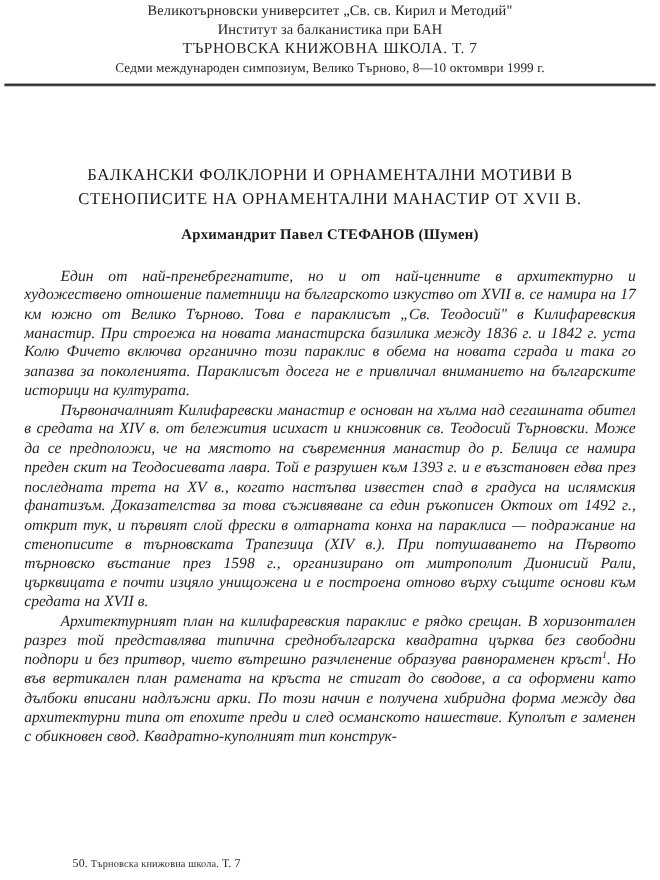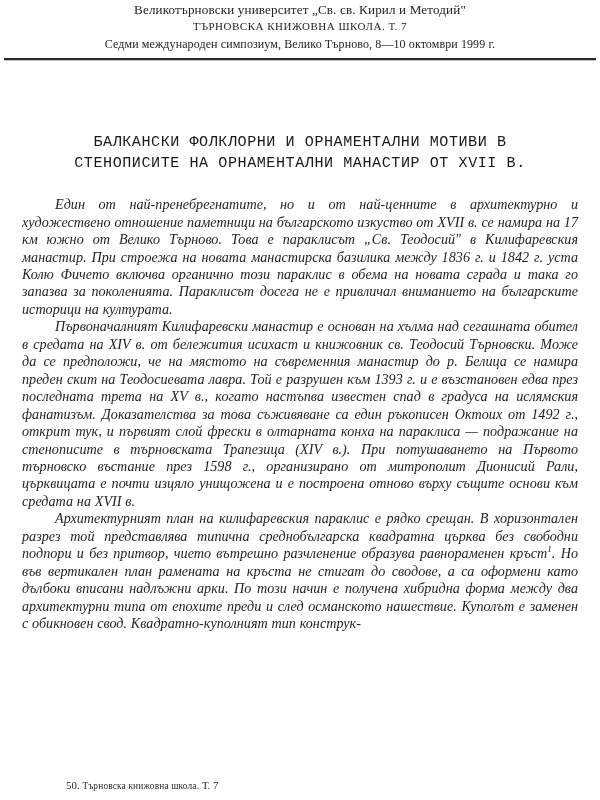--- a/index.html
+++ b/index.html
@@ -31,21 +31,21 @@
   .masthead .line {
     font-size: 13.2px;
     line-height: 17.4px;
     letter-spacing: 0.15px;
     color: #242424;
     white-space: nowrap;
   }
   .masthead .line.l1 { font-size: 13.1px; }
   .masthead .line.l2 { font-size: 13.1px; }
   .masthead .line.l3 {
-    font-size: 11px;
+    font-size: 14px;
     letter-spacing: 0.5px;
   }
   .masthead .line.l4 {
     font-size: 12px;
     letter-spacing: 0.1px;
   }
 
   .rule {
     margin: 5px 4px 0 4px;
     height: 2px;
@@ -60,21 +60,20 @@
     padding: 0 22px;
     text-align: center;
   }
   .title-block .tline {
     font-size: 15.1px;
     line-height: 21px;
     letter-spacing: 0.55px;
     color: #1a1a1a;
     font-weight: normal;
     white-space: nowrap;
-    font-family: Liberation Mono, monospace;
   }
   .author {
     margin-top: 13px;
     text-align: center;
     font-size: 13.4px;
     font-weight: bold;
     letter-spacing: 0.25px;
     color: #1a1a1a;
   }
 
@@ -119,31 +118,33 @@
     letter-spacing: 0.15px;
   }
 </style>
 </head>
 <body>
 
 <div class="page">
 
   <div class="masthead">
     <div class="line l1">Великотърновски университет „Св. св. Кирил и Методий"</div>
+    <div class="line l2">Институт за балканистика при БАН</div>
     <div class="line l3">ТЪРНОВСКА КНИЖОВНА ШКОЛА. Т. 7</div>
     <div class="line l4">Седми международен симпозиум, Велико Търново, 8—10 октомври 1999 г.</div>
   </div>
 
   <div class="rule"></div>
 
   <div class="title-block">
     <div class="tline">БАЛКАНСКИ ФОЛКЛОРНИ И ОРНАМЕНТАЛНИ МОТИВИ В</div>
     <div class="tline">СТЕНОПИСИТЕ НА ОРНАМЕНТАЛНИ МАНАСТИР ОТ XVII В.</div>
   </div>
 
+  <div class="author">Архимандрит Павел СТЕФАНОВ (Шумен)</div>
 
   <div class="body">
     <p>Един от най-пренебрегнатите, но и от най-ценните в архитектурно и художествено отношение паметници на българското изкуство от XVII в. се намира на 17 км южно от Велико Търново. Това е параклисът „Св. Теодосий" в Килифаревския манастир. При строежа на новата манастирска базилика между 1836 г. и 1842 г. уста Колю Фичето включва органично този параклис в обема на новата сграда и така го запазва за поколенията. Параклисът досега не е привличал вниманието на българските историци на културата.</p>
     <p>Първоначалният Килифаревски манастир е основан на хълма над сегашната обител в средата на XIV в. от бележития исихаст и книжовник св. Теодосий Търновски. Може да се предположи, че на мястото на съвременния манастир до р. Белица се намира преден скит на Теодосиевата лавра. Той е разрушен към 1393 г. и е възстановен едва през последната трета на XV в., когато настъпва известен спад в градуса на ислямския фанатизъм. Доказателства за това съживяване са един ръкописен Октоих от 1492 г., открит тук, и първият слой фрески в олтарната конха на параклиса — подражание на стенописите в търновската Трапезица (XIV в.). При потушаването на Първото търновско въстание през 1598 г., организирано от митрополит Дионисий Рали, църквицата е почти изцяло унищожена и е построена отново върху същите основи към средата на XVII в.</p>
     <p><span>Архитектурният план на килифаревския параклис е рядко срещан. В хоризонтален разрез той представлява типична среднобългарска квадратна църква без свободни подпори и без притвор, чието вътрешно разчленение образува равнораменен кръст</span><sup>1</sup><span>. Но във вертикален план рамената на кръста не стигат до сводове, а са оформени като дълбоки вписани надлъжни арки. По този начин е получена хибридна форма между два архитектурни типа от епохите преди и след османското нашествие. Куполът е заменен с обикновен свод. Квадратно-куполният тип конструк-</span></p>
   </div>
 
   <div class="footer">
     <span class="sig">50.</span>
     <span class="small">Търновска книжовна школа.</span>

